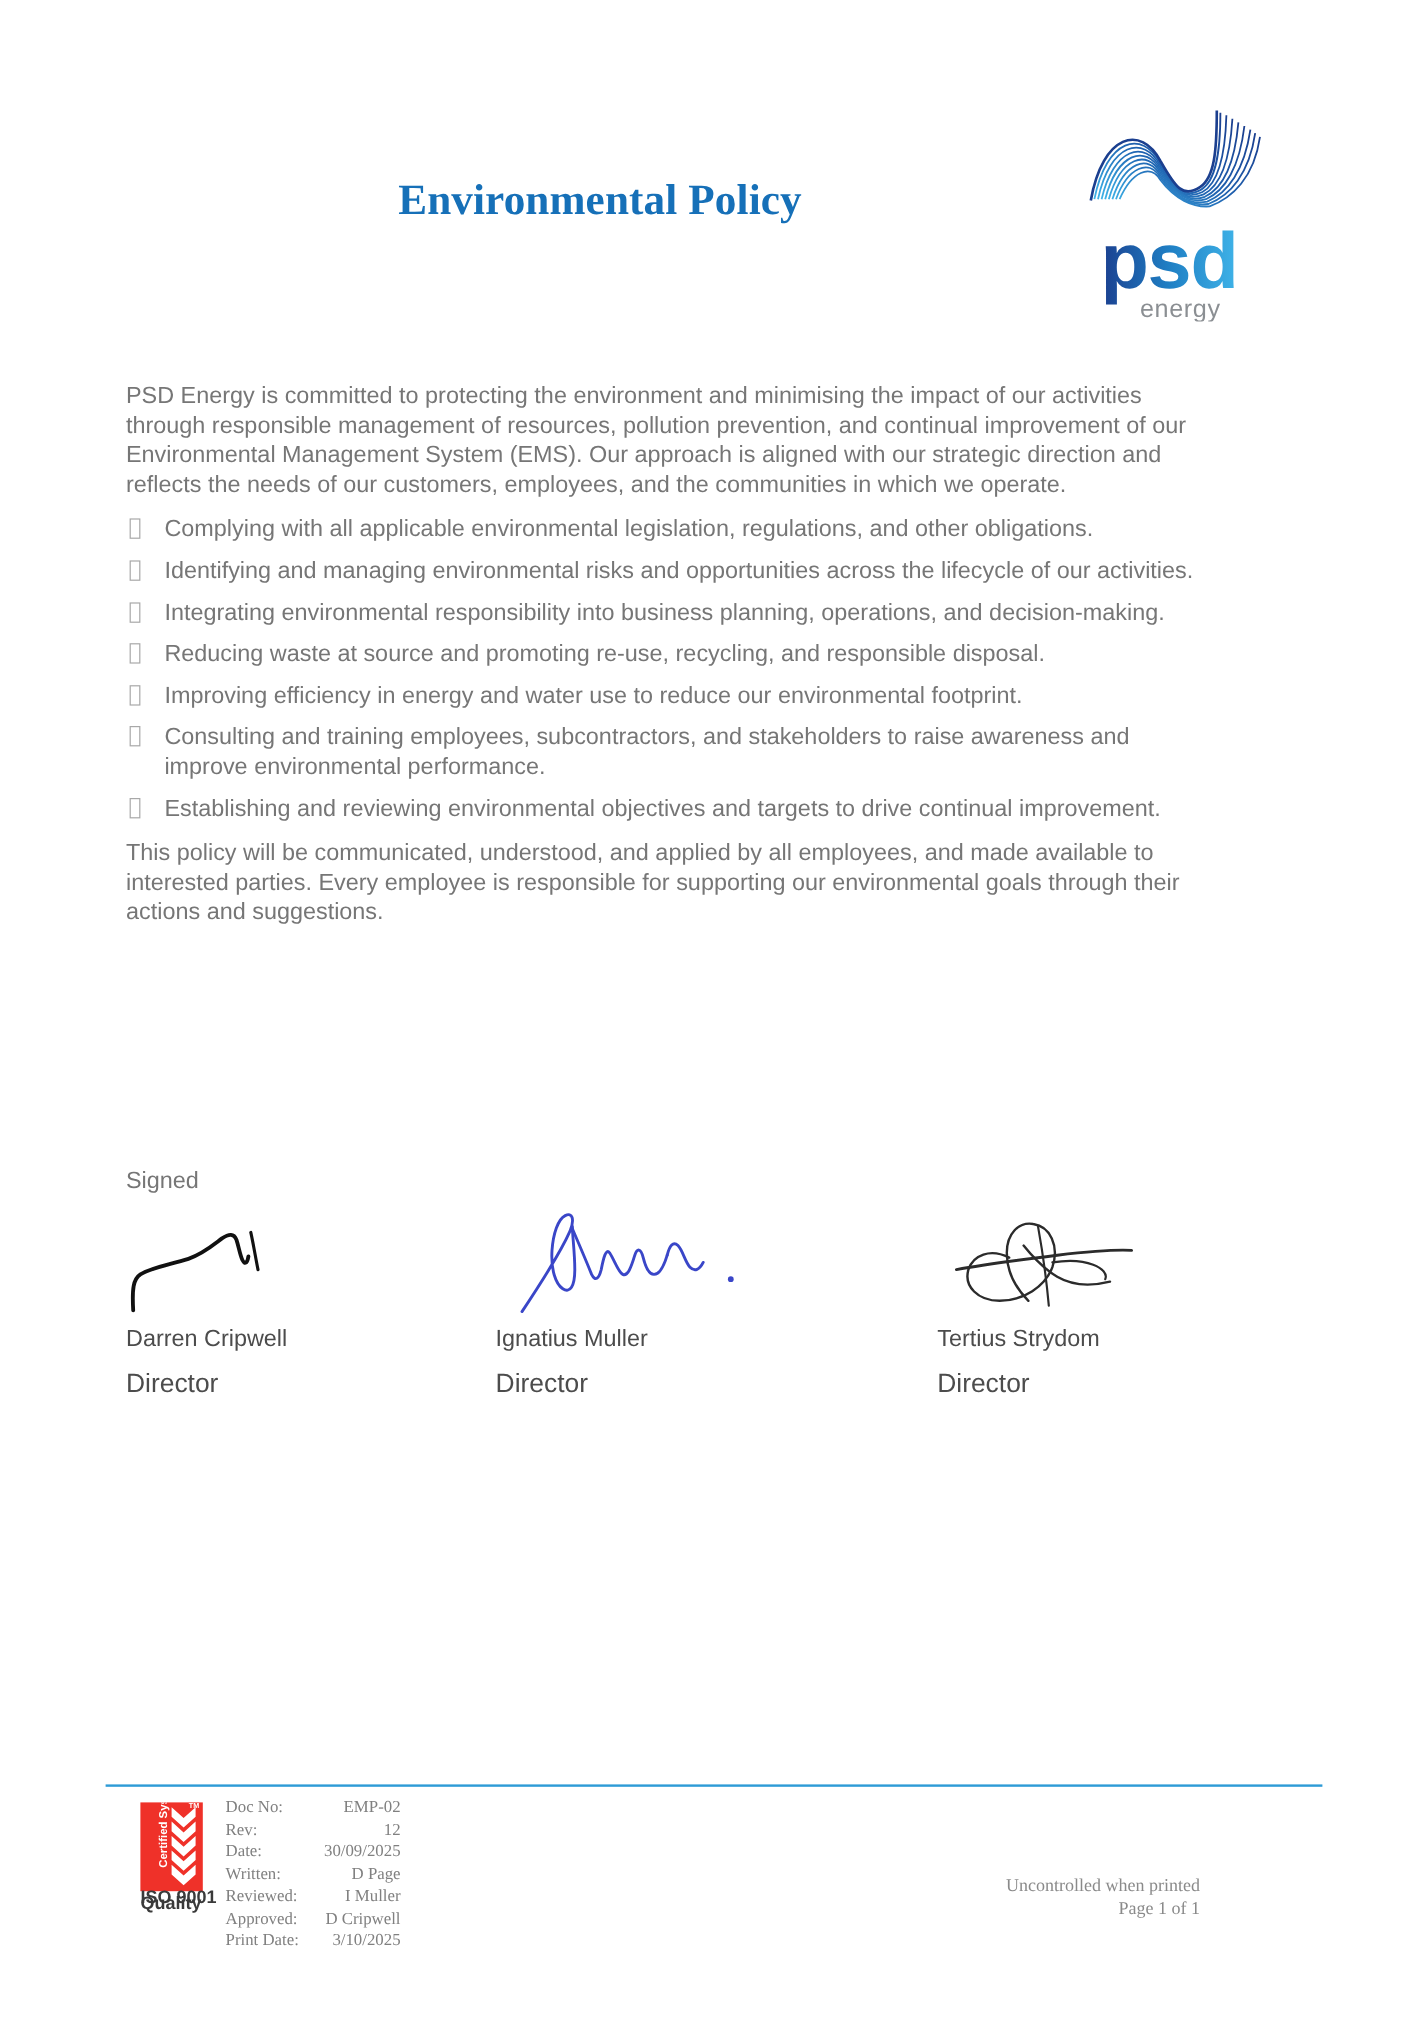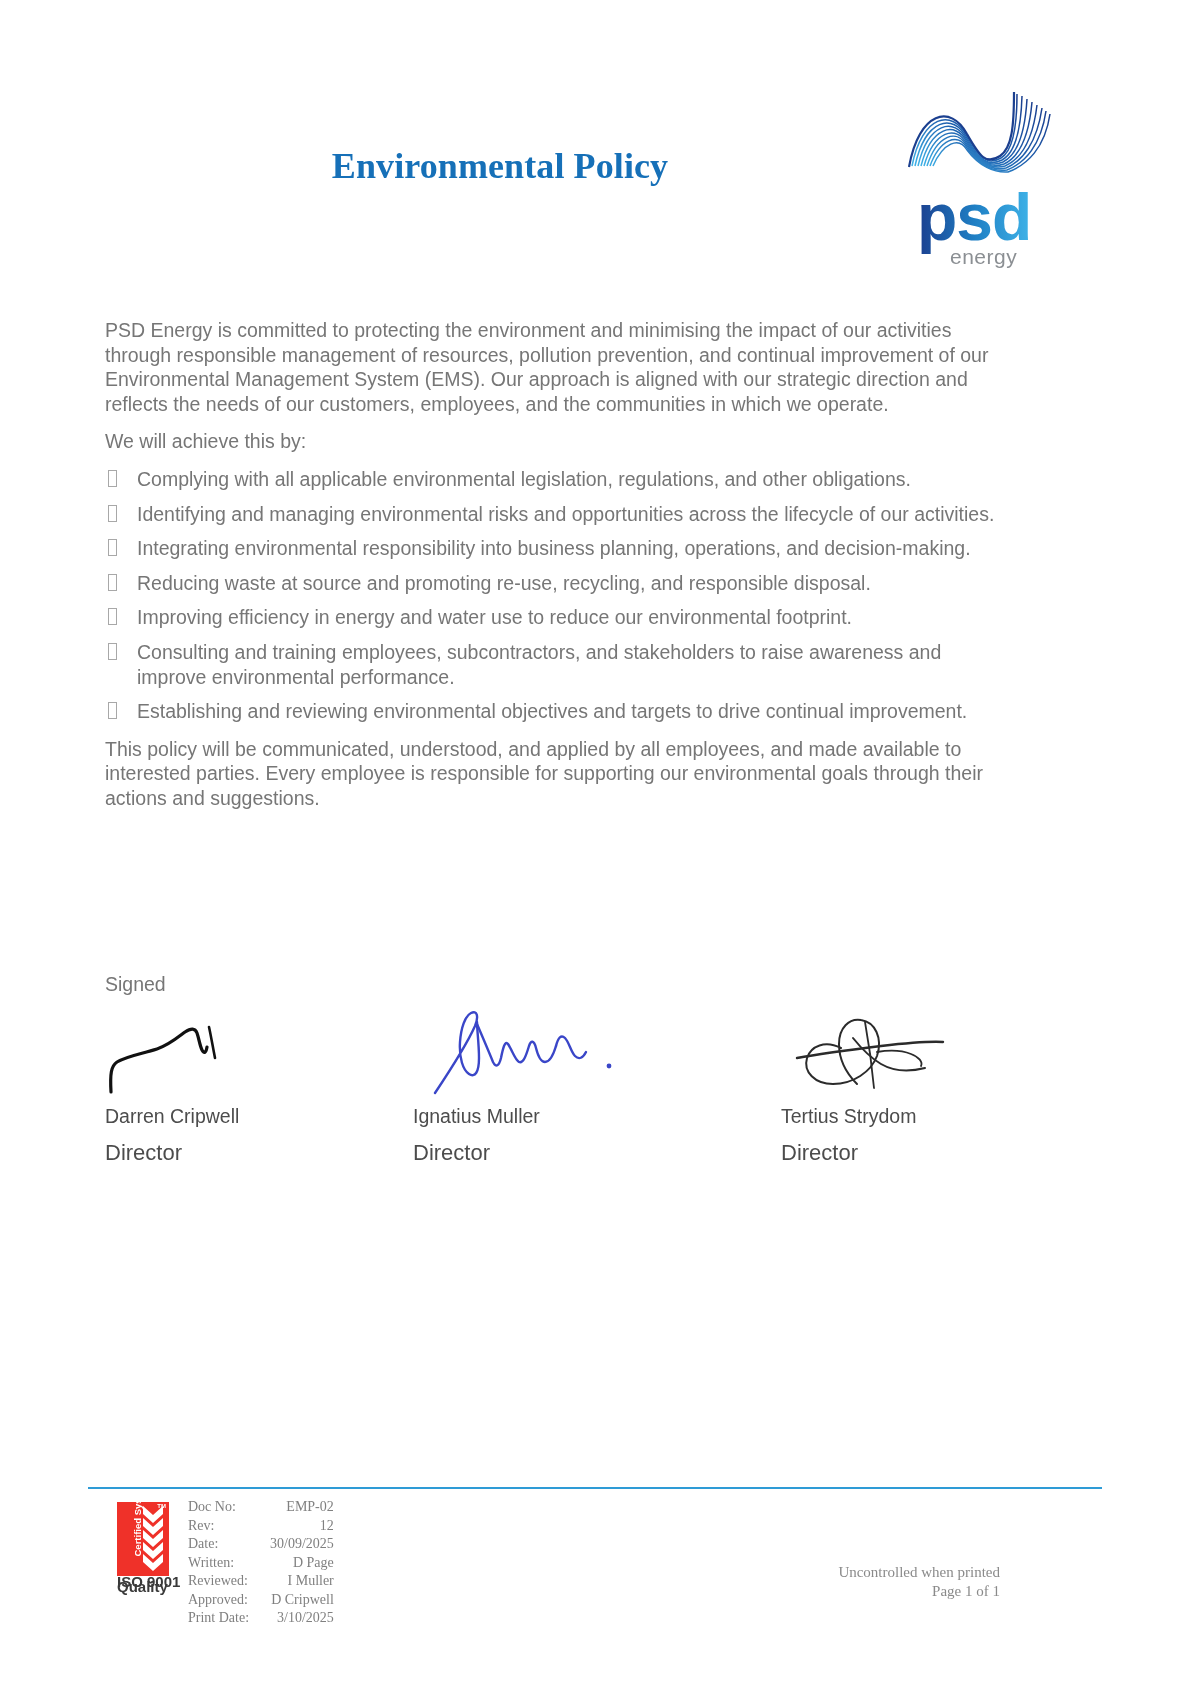--- a/index.html
+++ b/index.html
@@ -281,21 +281,20 @@
 
         <text x="45" y="176" font-family="'Liberation Sans', sans-serif" font-size="21" letter-spacing="0.5" fill="#8b8f93">energy</text>
       </svg>
     </div>
   </div>
 
   <div class="body-copy">
 
     <p class="para">PSD Energy is committed to protecting the environment and minimising the impact of our activities through responsible management of resources, pollution prevention, and continual improvement of our Environmental Management System (EMS). Our approach is aligned with our strategic direction and reflects the needs of our customers, employees, and the communities in which we operate.</p>
 
-    <p class="para">We will achieve this by:</p>
 
     <ul class="bullets">
       <li>
         <span class="tofu"></span>
         <span>Complying with all applicable environmental legislation, regulations, and other obligations.</span>
       </li>
       <li>
         <span class="tofu"></span>
         <span>Identifying and managing environmental risks and opportunities across the lifecycle of our activities.</span>
       </li>

